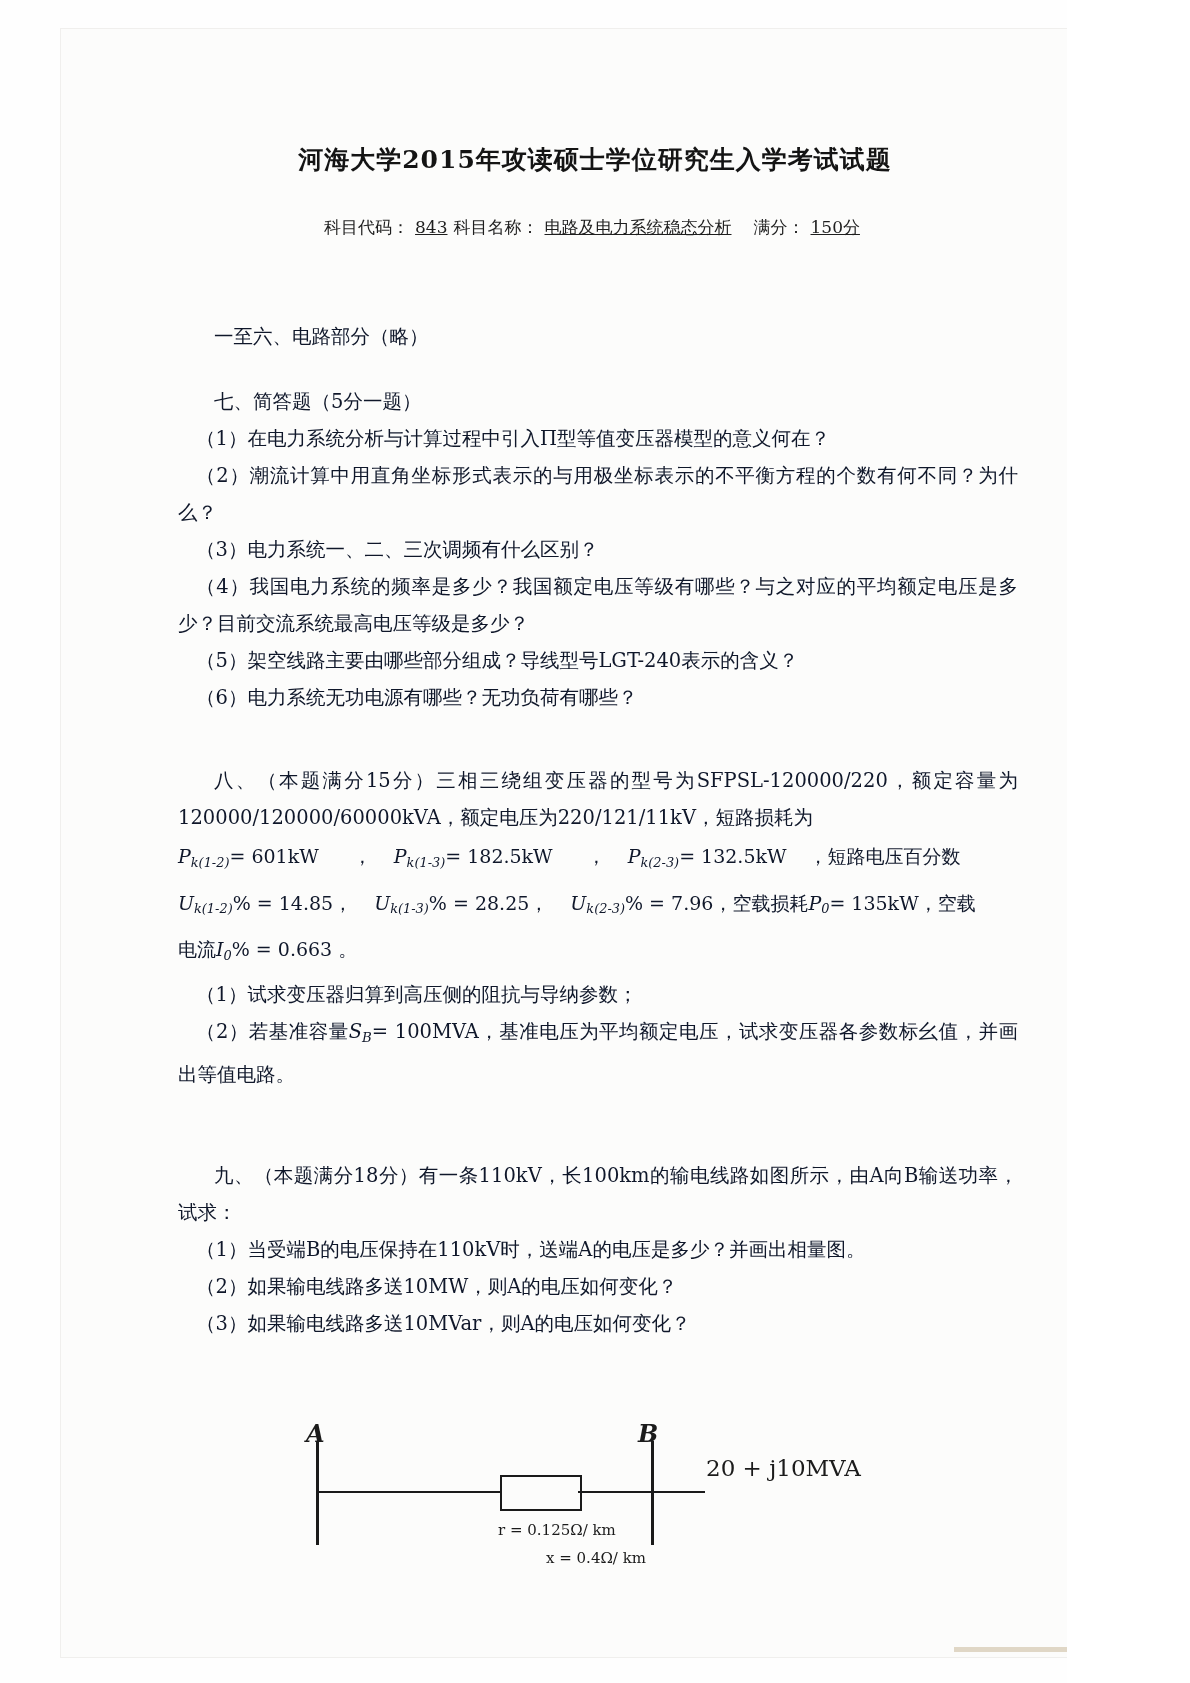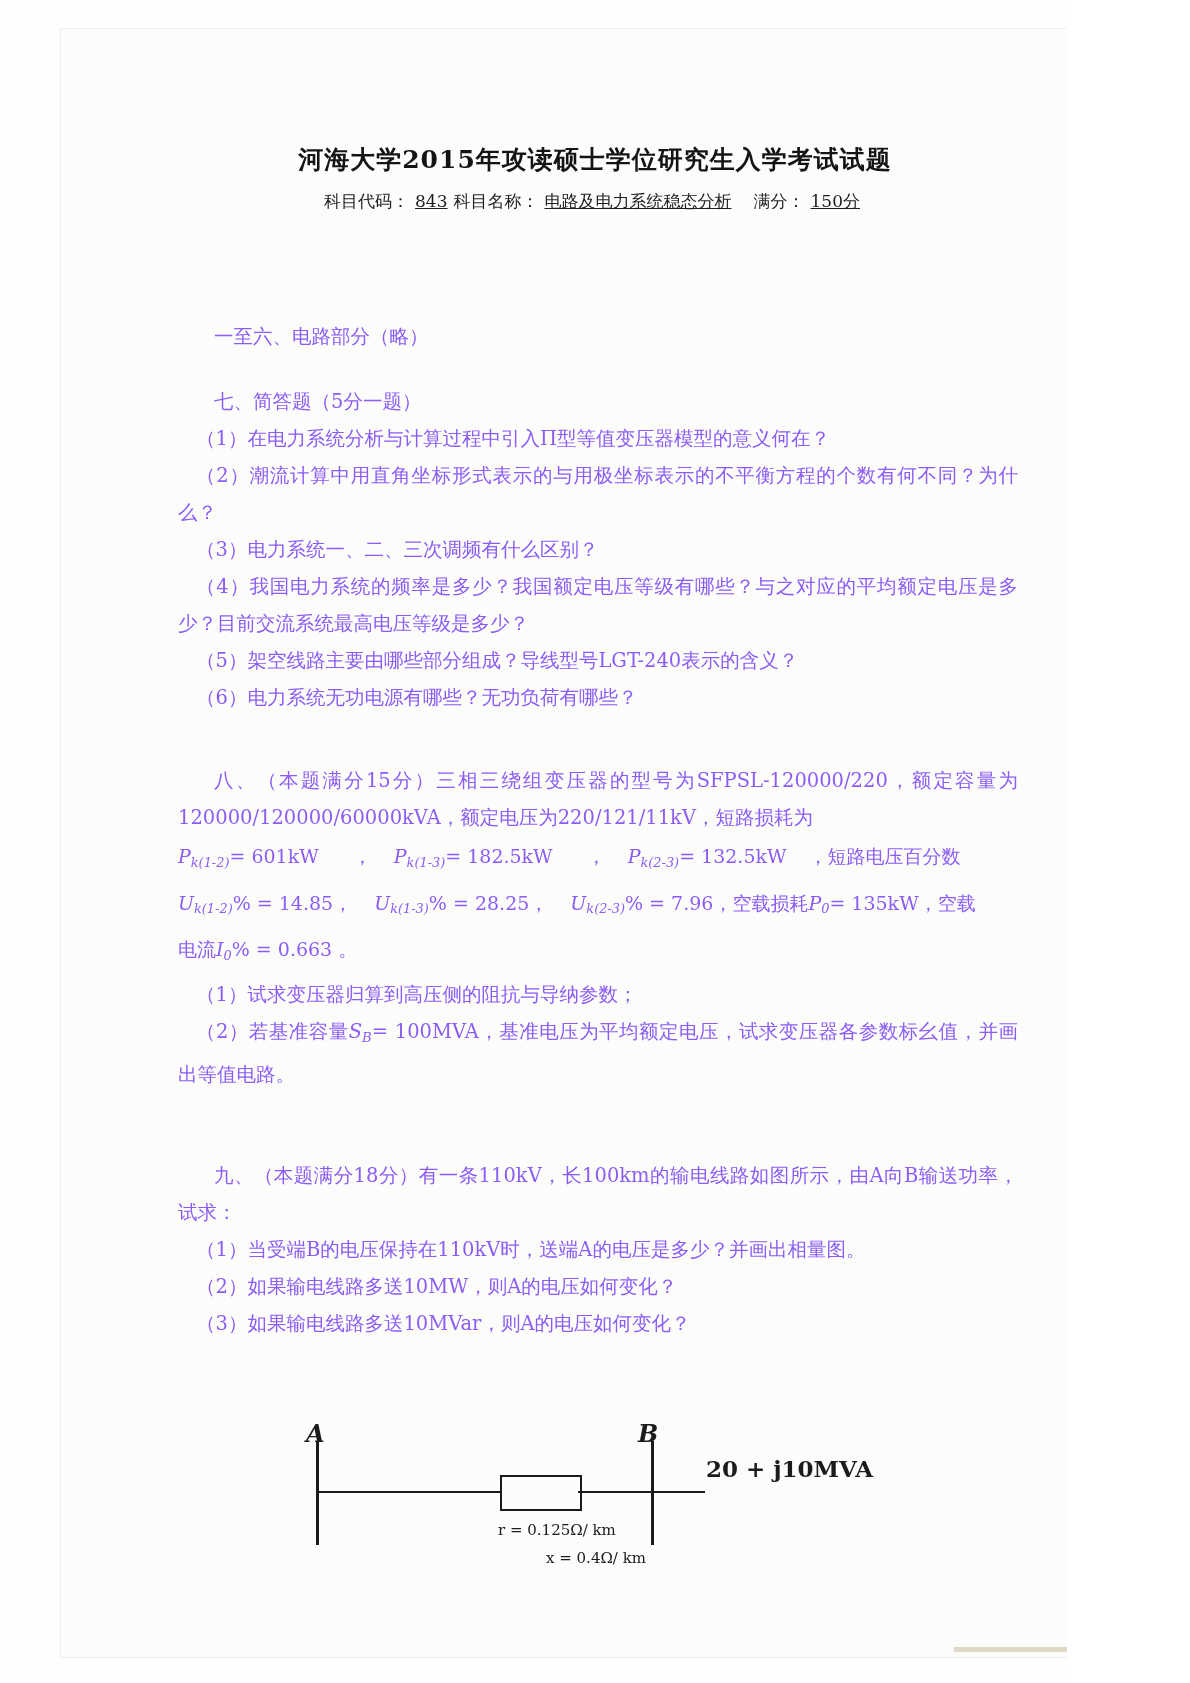--- a/index.html
+++ b/index.html
@@ -41,21 +41,21 @@
     text-align: center;
     font-size: 25px;
     font-weight: bold;
     letter-spacing: 1px;
     font-family: "DejaVu Serif", "Liberation Serif", serif;
     color: #141414;
   }
   .subject-line {
     position: absolute;
     left: 0;
-    top: 162px;
+    top: 188px;
     width: 1070px;
     text-align: center;
     font-size: 17px;
     color: #1e1e1e;
     white-space: nowrap;
   }
   .subject-line .u {
     text-decoration: underline;
     padding: 0 6px;
     font-weight: normal;
@@ -63,21 +63,21 @@
   .subject-line .gap { display:inline-block; width: 16px; }
 
   
   .body {
     position: absolute;
     left: 118px;
     top: 290px;
     width: 840px;
     font-size: 19.5px;
     line-height: 37px;
-    color: #8b5cf6;
+    color: #0f172a;
   }
   .p { margin: 0 0 0 0; text-align: justify; }
   .indent1 { text-indent: 36px; }
   .indent2 { text-indent: 18px; }
   .spacer-sm { height: 28px; }
   .spacer-md { height: 46px; }
   .spacer-lg { height: 64px; }
 
   .mathline {
     font-family: "DejaVu Serif", "Liberation Serif", serif;
@@ -115,21 +115,21 @@
     background: #1a1a1a;
   }
   .box {
     position: absolute;
     border: 2px solid #1a1a1a;
     background: #fcfcfb;
   }
   .fig-load {
     position: absolute;
     font-size: 23px;
-    font-weight: bold;
+    font-weight: normal;
     font-family: "DejaVu Serif", "Liberation Serif", serif;
     white-space: nowrap;
   }
   .fig-param {
     position: absolute;
     font-size: 15px;
     font-family: "DejaVu Serif", "Liberation Serif", serif;
     white-space: nowrap;
   }
   .edge-mark {

